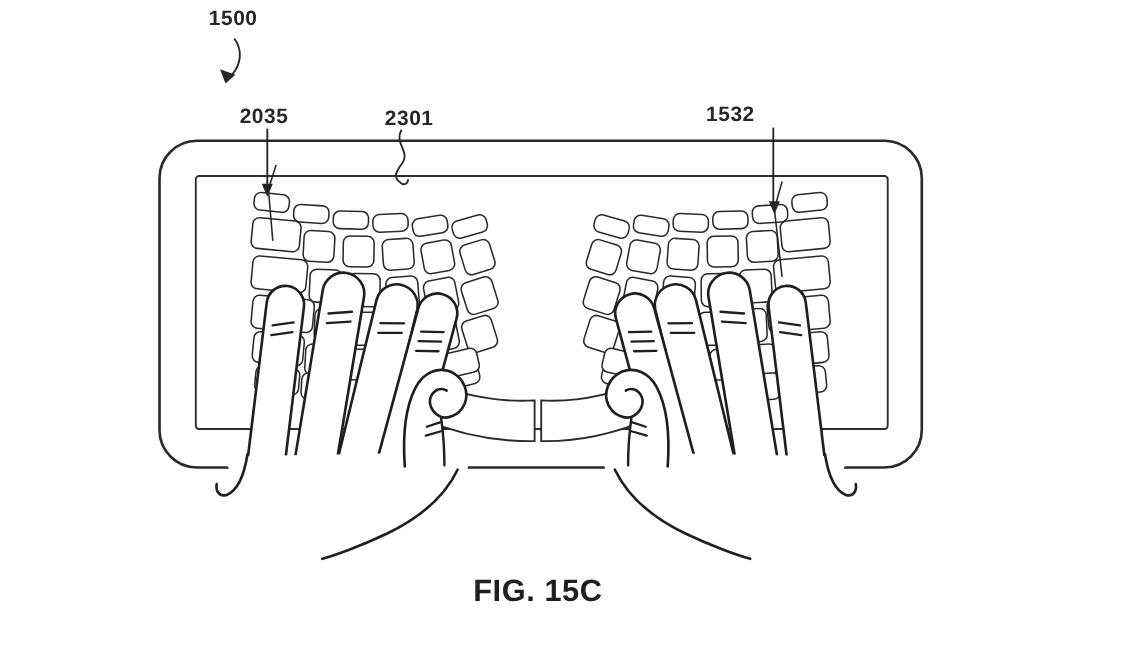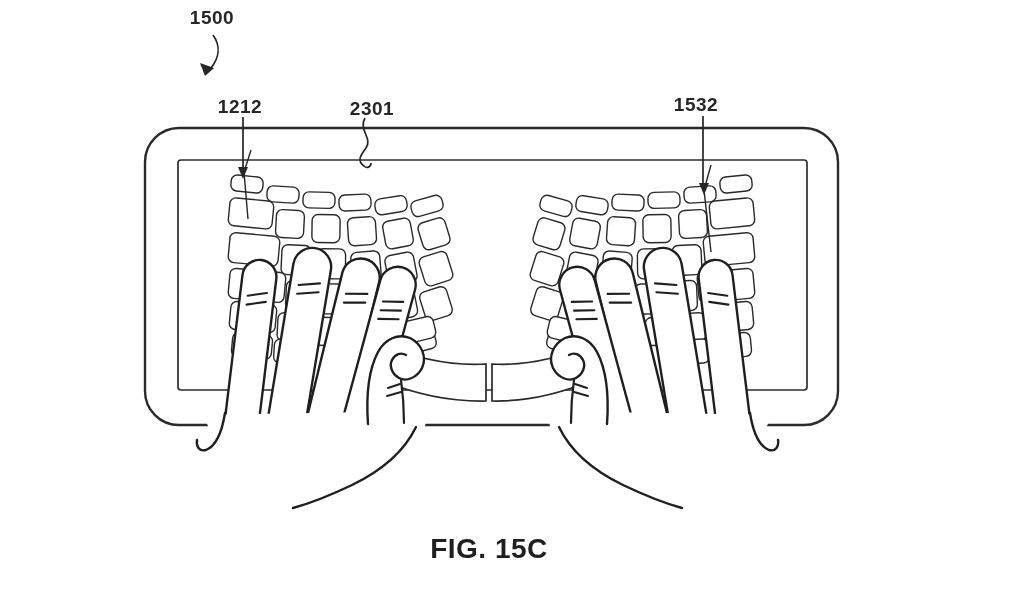--- a/index.html
+++ b/index.html
@@ -2,21 +2,21 @@
 <html><head>
 <meta charset="utf-8">
 <style>
   html,body{margin:0;padding:0;background:#ffffff;}
   .stage{position:relative;width:1024px;height:589px;background:#ffffff;overflow:hidden;
          font-family:"Liberation Sans",sans-serif;padding-left:32px;}
   .stage svg{position:absolute;left:0;top:0;}
   .ref-label{position:absolute;transform:translateX(-50%);font-weight:700;font-size:19px;
              color:#262626;letter-spacing:0.5px;white-space:nowrap;}
   .fig-caption{position:absolute;transform:translateX(-50%);font-weight:700;font-size:28px;
-               color:#1f1f1f;letter-spacing:0.5px;white-space:nowrap;margin-top:12px;}
+               color:#1f1f1f;letter-spacing:0.5px;white-space:nowrap;}
 </style>
 </head>
 <body>
 
 <div class="stage">
 
   <svg width="1024" height="589" viewBox="0 0 1024 589">
 
     <rect x="145" y="128" width="693" height="297" rx="34" fill="#ffffff" stroke="#2a2a2a" stroke-width="2.4"></rect>
 
@@ -109,18 +109,18 @@
 
       <path d="M365,118 C358,130 373,138 366,148 C360,156 357,161 364,166 C367,169 371,167 371,163"></path>
 
       <path d="M703,116 L703,185"></path>
       <polygon points="704,195 699,183 709,183" fill="#262626" stroke="none"></polygon>
       <path d="M711,165 L704,190 L711,252" stroke-width="1.4"></path>
     </g>
   </svg>
 
   <span class="ref-label" style="left:212px;top:7px">1500</span>
-  <span class="ref-label" style="left:240px;top:96px">1212</span>
+  <span class="ref-label" style="left:240px;top:96px">2035</span>
   <span class="ref-label" style="left:372px;top:98px">2301</span>
-  <span class="ref-label" style="left:696px;top:94px">1532</span>
+  <span class="ref-label" style="left:664px;top:94px">1532</span>
 
   <div class="fig-caption" style="left:489px;top:521px">FIG. 15C</div>
 </div>
 
 </body></html>

